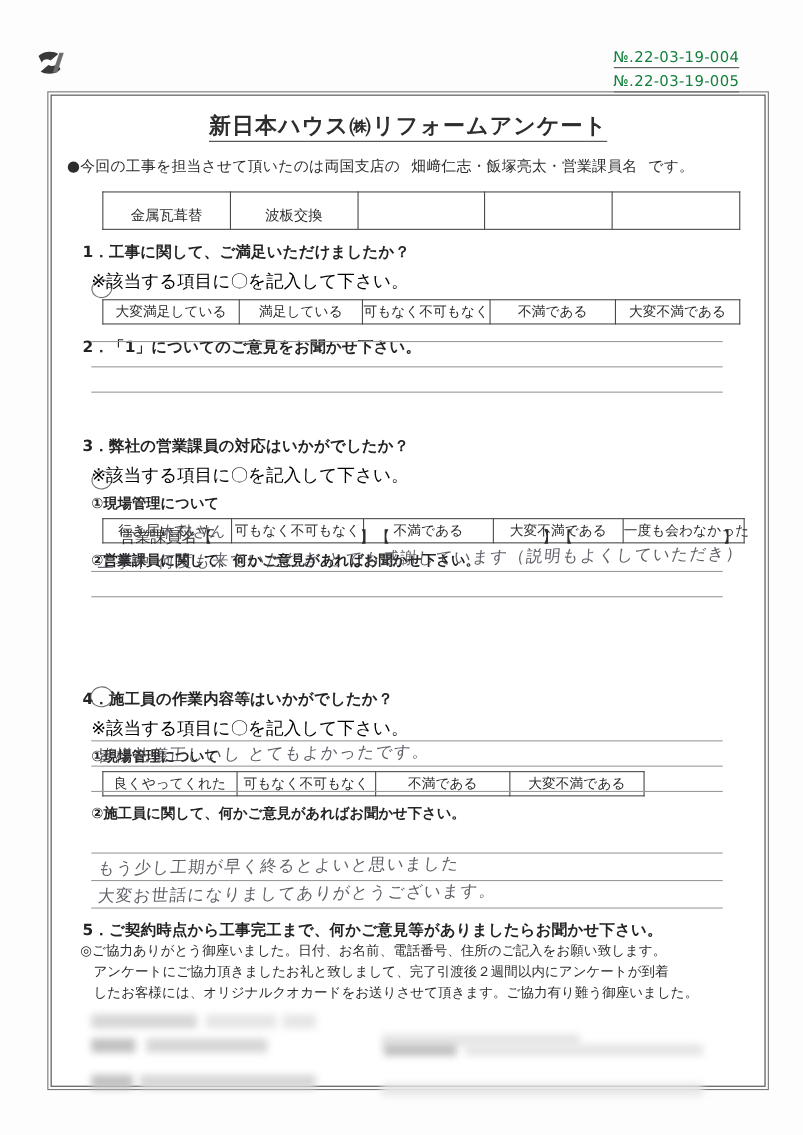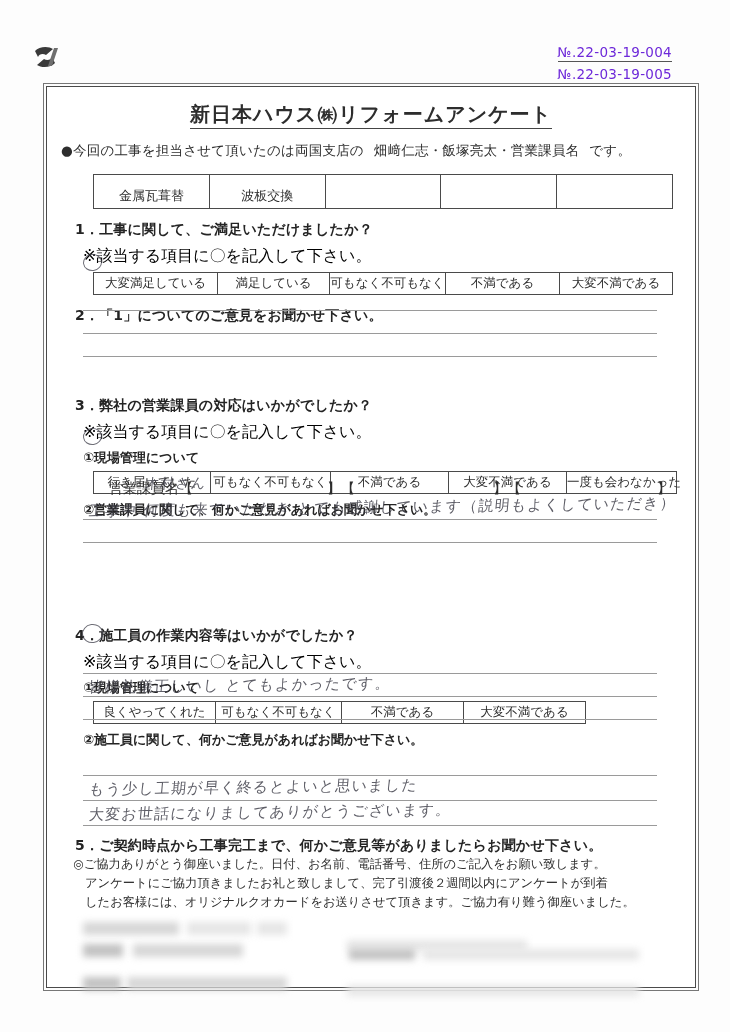--- a/index.html
+++ b/index.html
@@ -28,21 +28,21 @@
   .hdr-logo .mark svg { display: block; }
   .hdr-logo .corp {
     font-size: 19px; font-weight: bold; letter-spacing: 0.5px;
     color: #333; white-space: nowrap;
   }
   .hdr-nos {
     position: absolute; right: 58px; top: 44px;
     text-align: left;
   }
   .hdr-nos .noline {
-    font-size: 13.5px; color: #6d28d9;
+    font-size: 13.5px; color: #15803d;
     border-bottom: 1px solid #555;
     padding-bottom: 1px; margin-bottom: 4px;
     letter-spacing: 0.3px; white-space: nowrap;
   }
 
   
   .frame {
     position: absolute;
     left: 46px; top: 86px;
     width: 650px; height: 902px;

